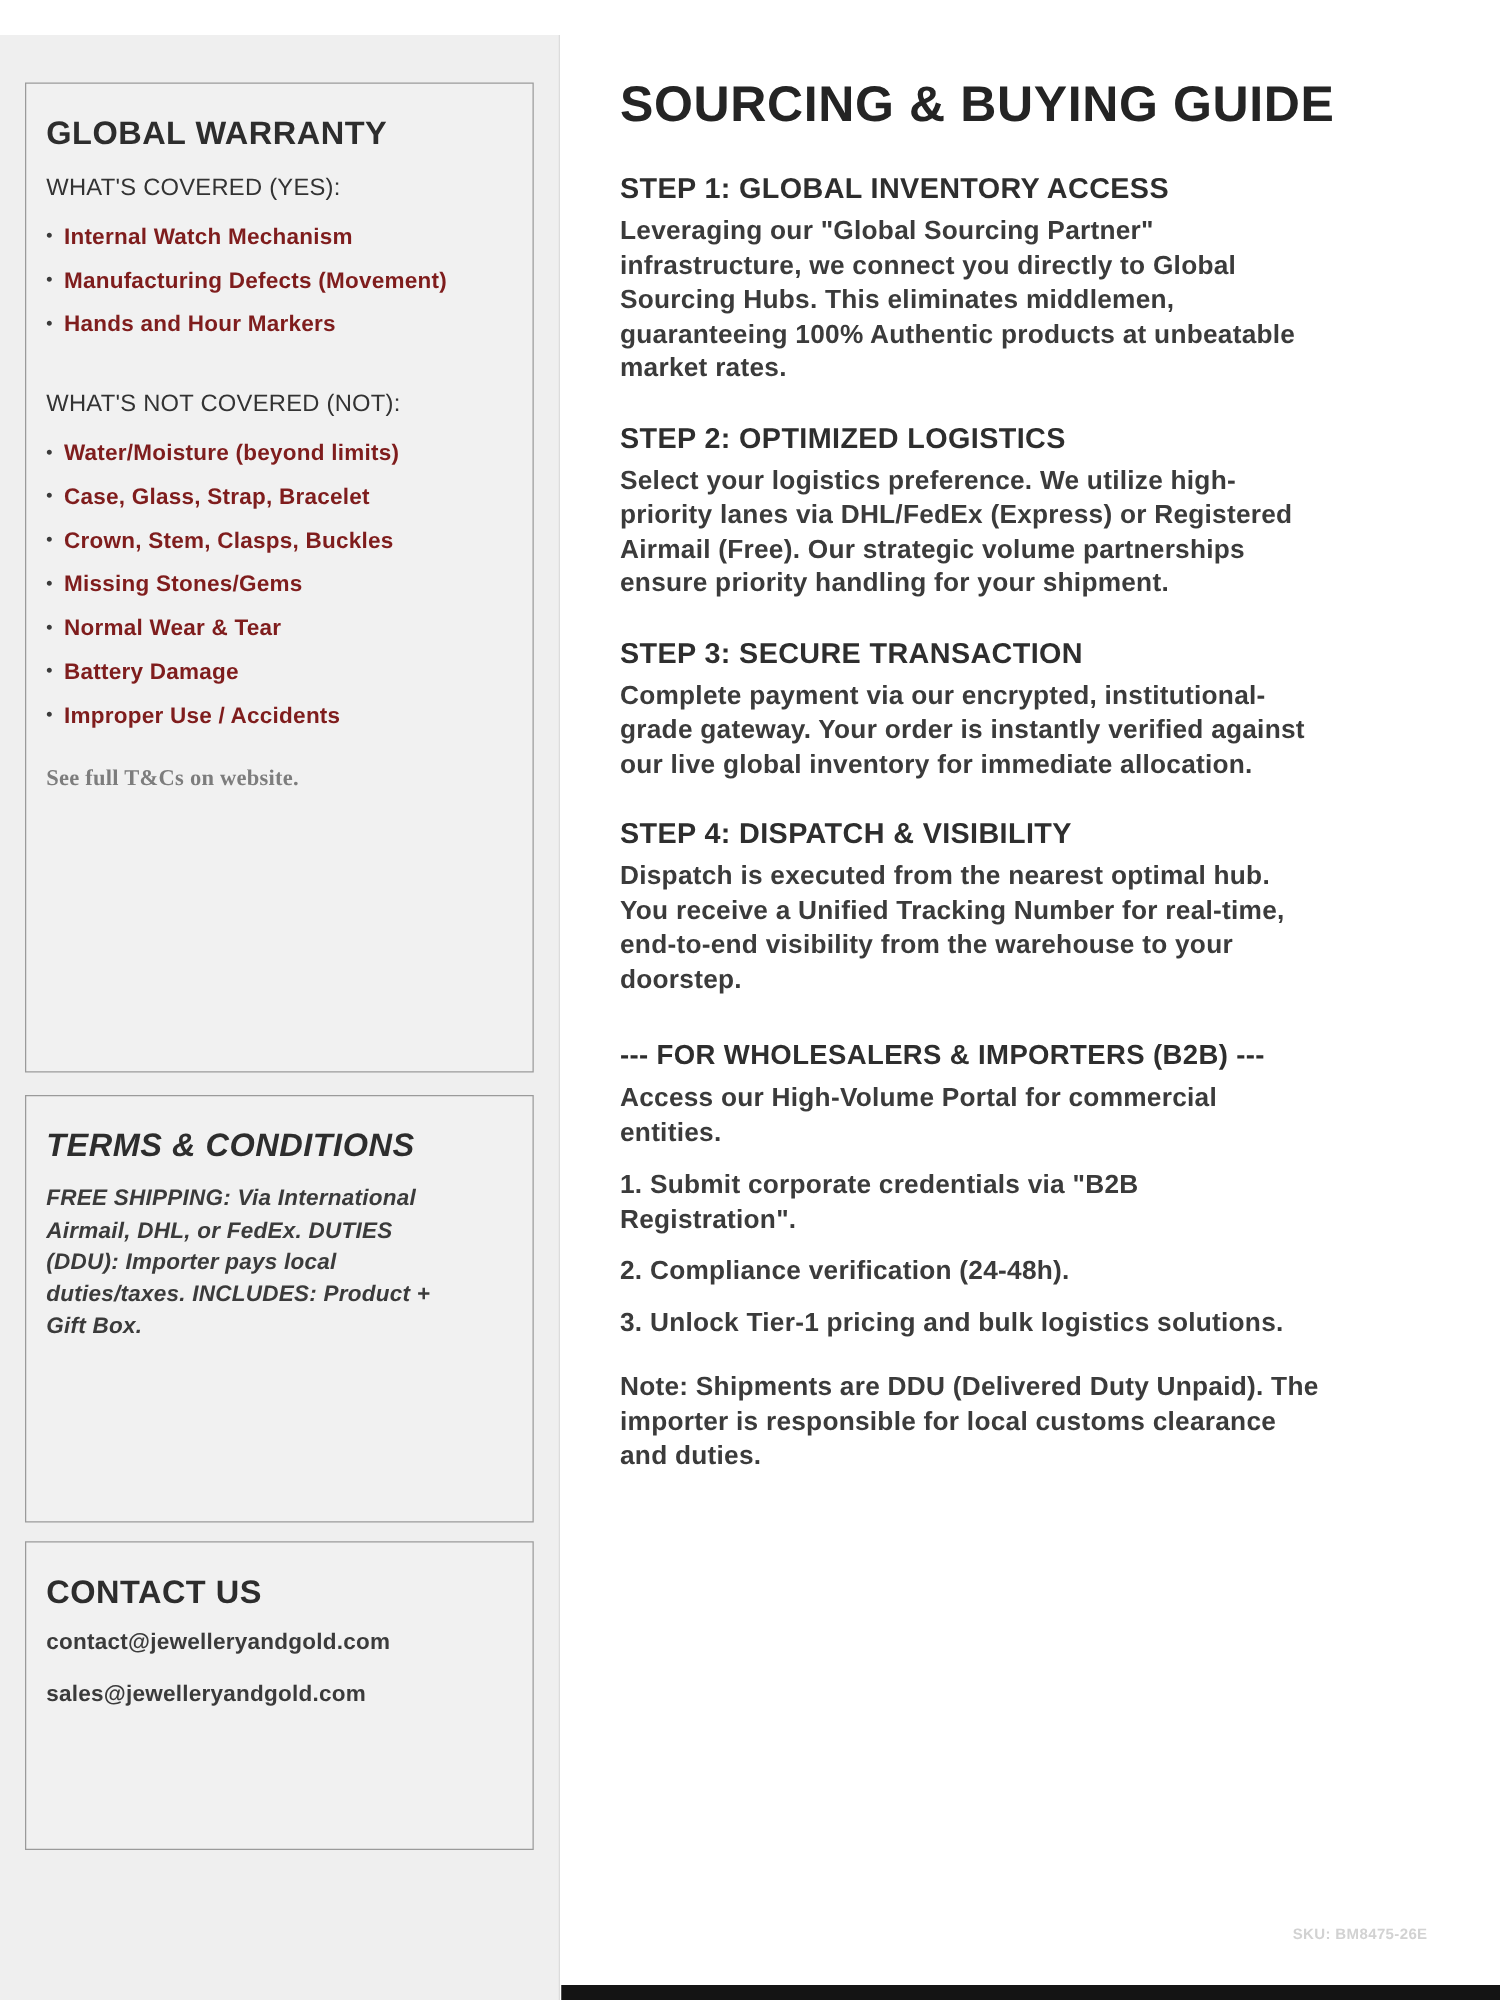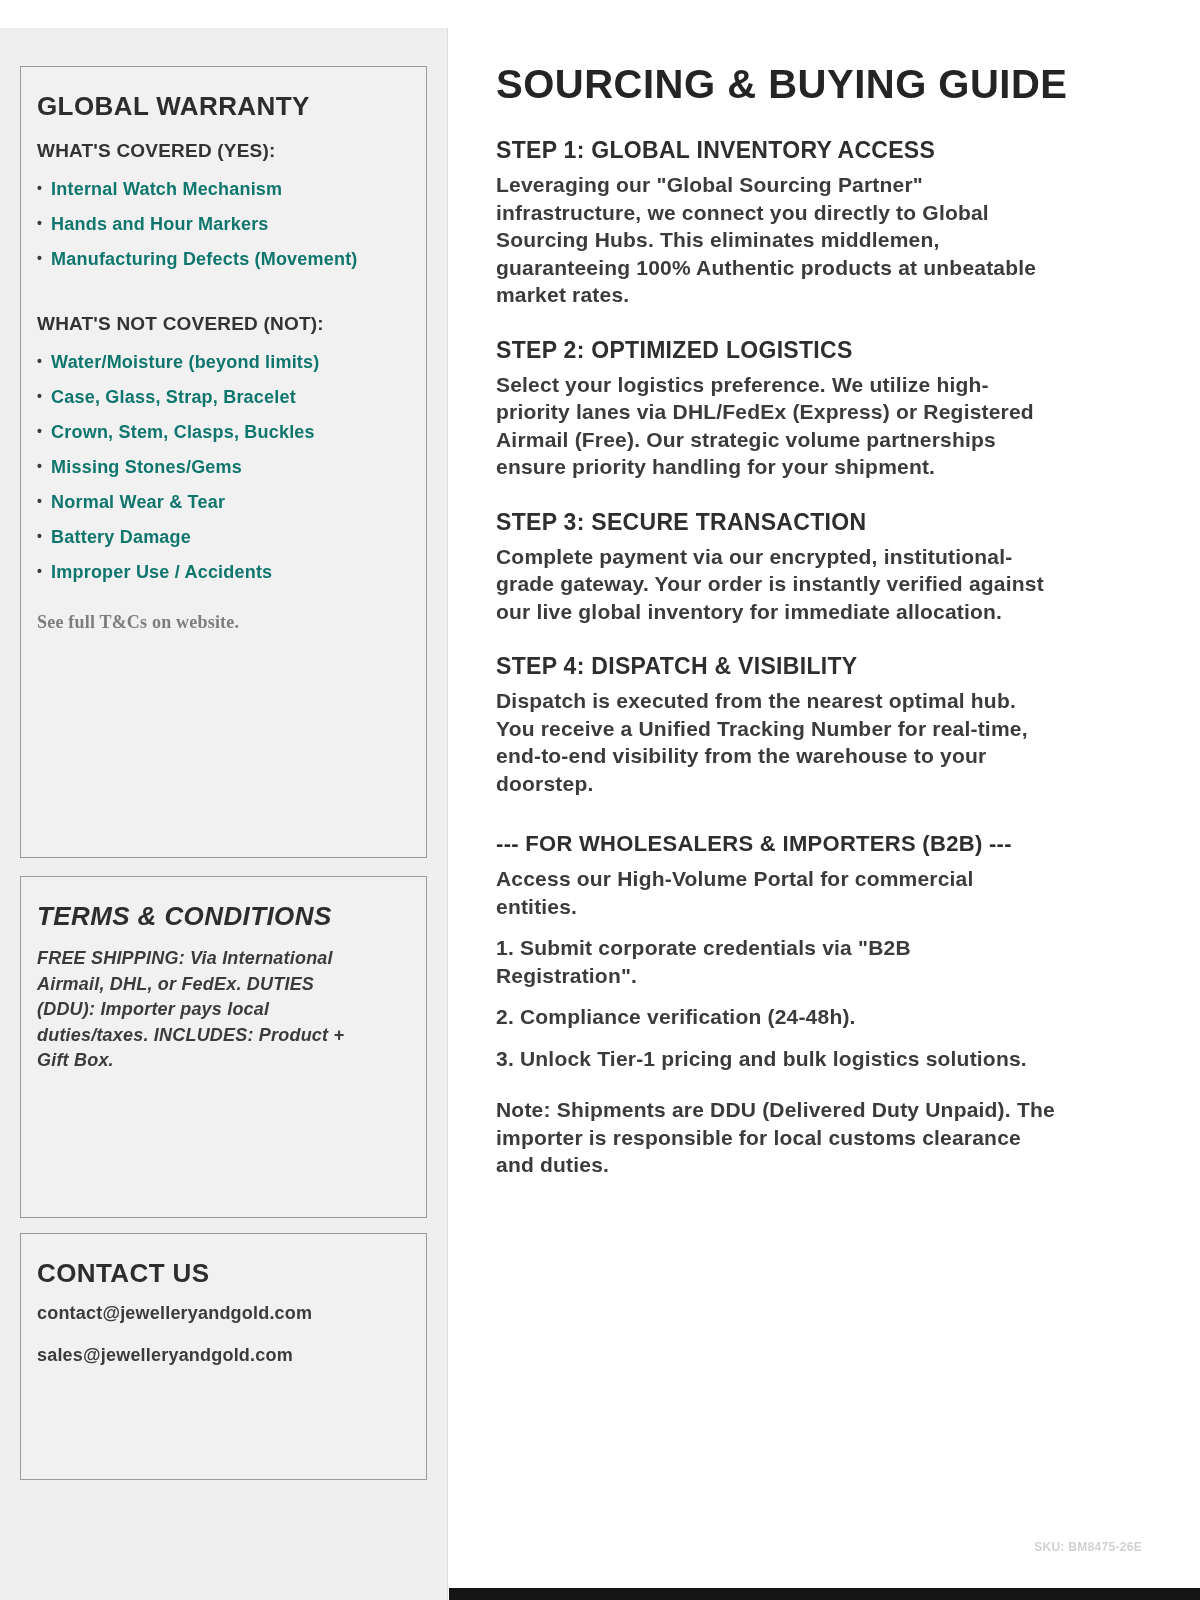--- a/index.html
+++ b/index.html
@@ -33,30 +33,30 @@
 
   .side-title {
     font-size:26px;
     font-weight:800;
     color:#2d2d2d;
     letter-spacing:0.4px;
     margin-bottom:14px;
   }
   .side-subtitle {
     font-size:19px;
-    font-weight:700;
+    font-weight:400;
     color:#333333;
     margin:18px 0 10px 0;
     letter-spacing:0.2px;
   }
   .side-list { list-style:none; }
   .side-list li {
     font-size:18px;
     font-weight:600;
-    color:#0f766e;
+    color:#7f1d1d;
     line-height:34px;
     letter-spacing:0.2px;
   }
   .side-list li::before {
     content:"•";
     font-size:14px;
     margin-right:9px;
     position:relative; top:-2px;
     color:#3b3b3b;
   }
@@ -144,22 +144,22 @@
 <body>
 
 <aside class="sidebar">
 
   <section class="side-box box-warranty">
     <h2 class="side-title">GLOBAL WARRANTY</h2>
 
     <h3 class="side-subtitle">WHAT'S COVERED (YES):</h3>
     <ul class="side-list">
       <li>Internal Watch Mechanism</li>
+      <li>Manufacturing Defects (Movement)</li>
       <li>Hands and Hour Markers</li>
-      <li>Manufacturing Defects (Movement)</li>
     </ul>
 
     <h3 class="side-subtitle" style="margin-top:36px;">WHAT'S NOT COVERED (NOT):</h3>
     <ul class="side-list">
       <li>Water/Moisture (beyond limits)</li>
       <li>Case, Glass, Strap, Bracelet</li>
       <li>Crown, Stem, Clasps, Buckles</li>
       <li>Missing Stones/Gems</li>
       <li>Normal Wear &amp; Tear</li>
       <li>Battery Damage</li>

